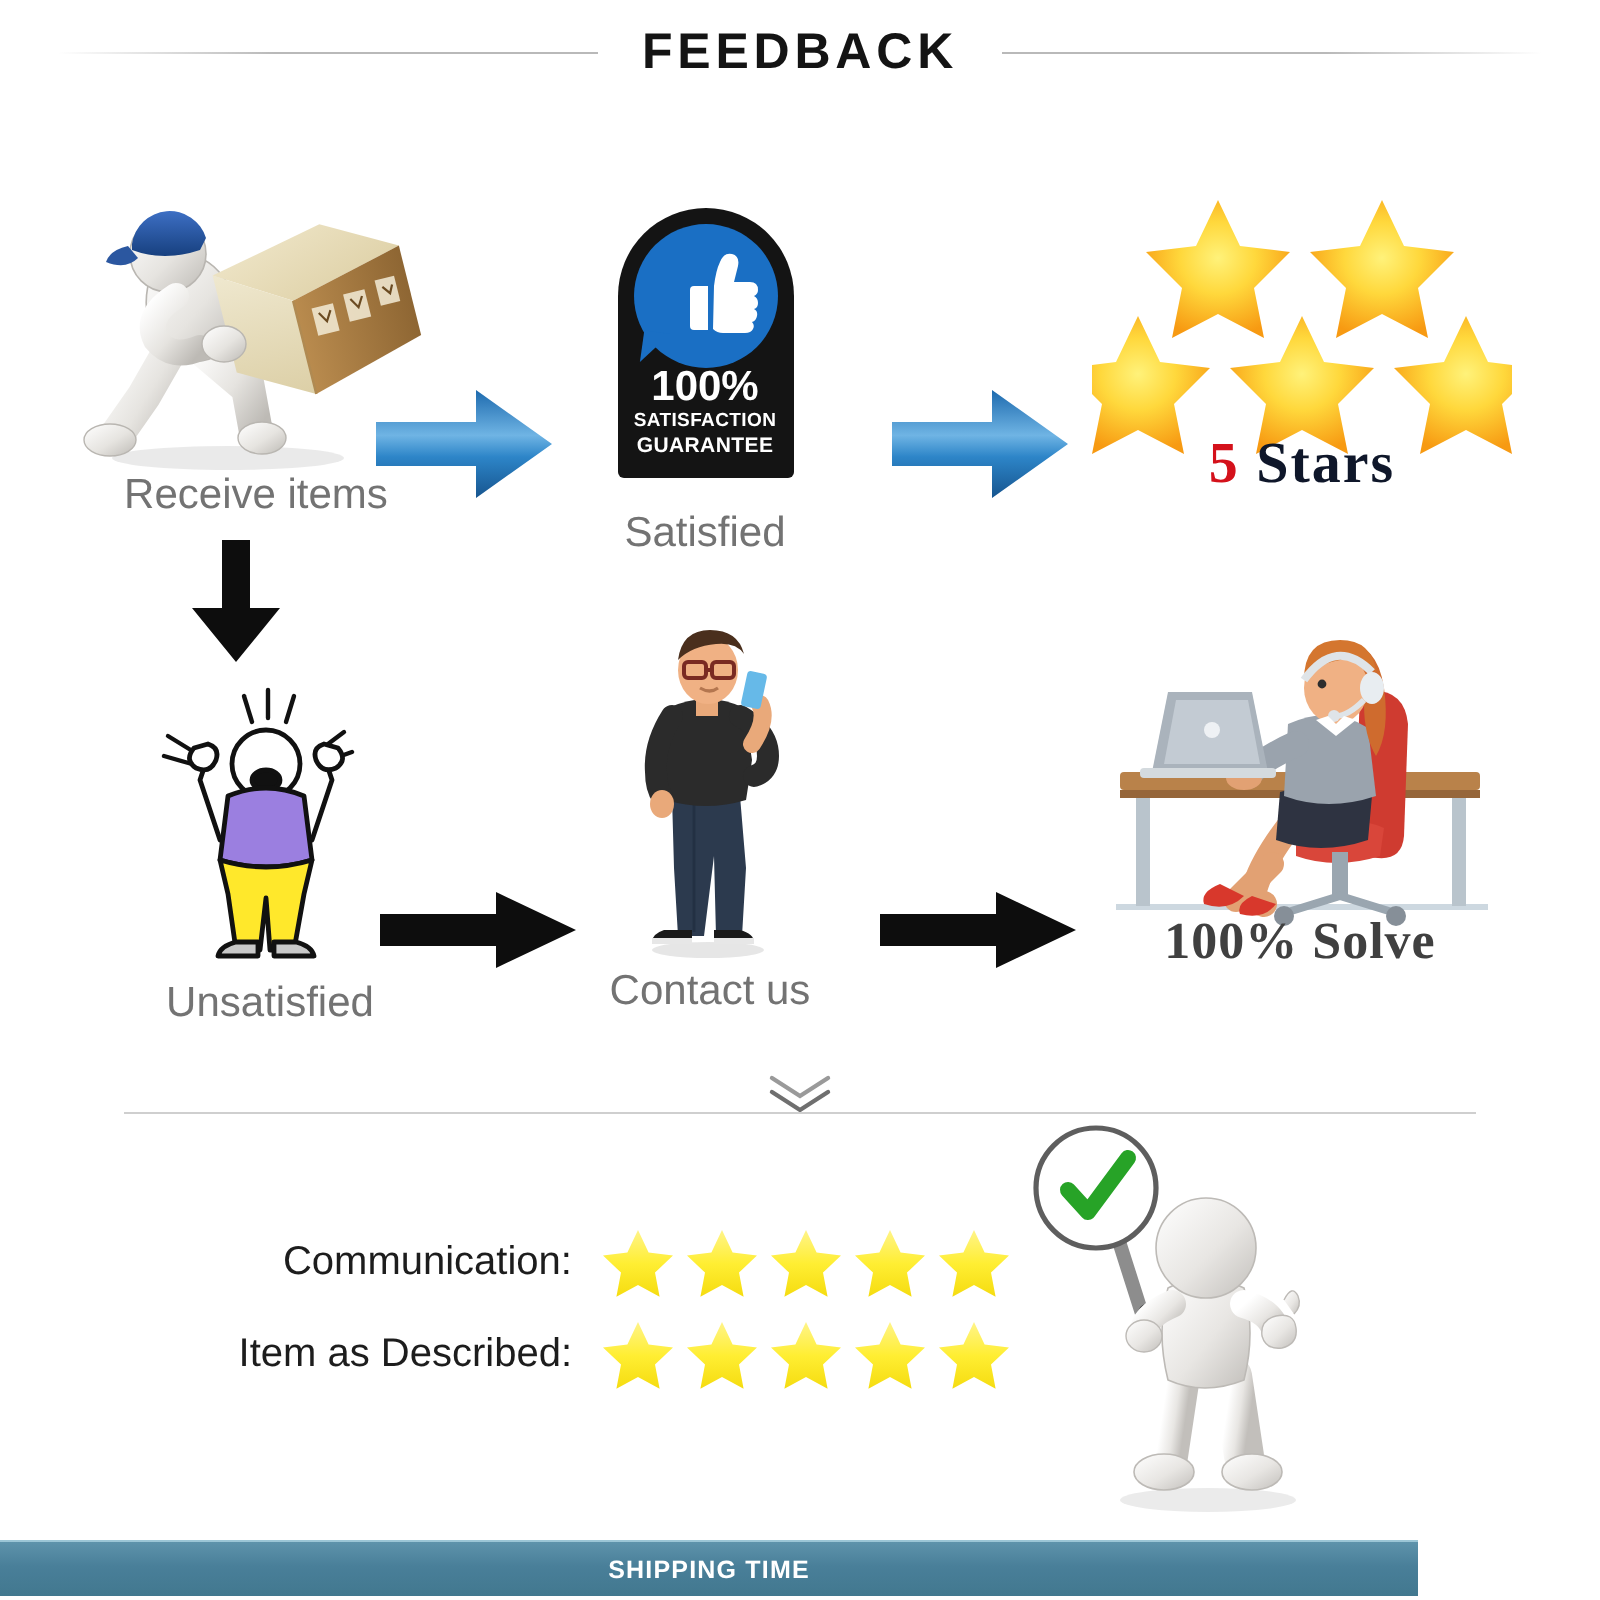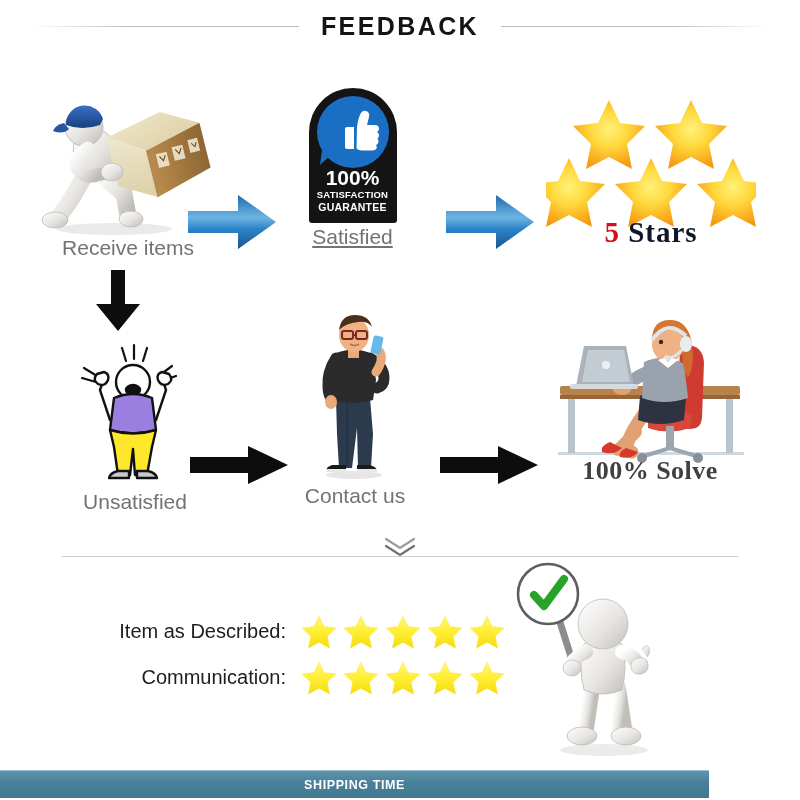--- a/index.html
+++ b/index.html
@@ -21,21 +21,21 @@
   .barrow{position:absolute;width:92px;height:62px;}
   .barrow svg{display:block;}
 
   
   .karrow{position:absolute;}
 
   
   .runner{position:relative;width:190px;height:150px;}
 
   
-  .badge{position:relative;width:88px;height:135px;margin:0 auto;}
+  .badge{position:relative;width:88px;height:135px;margin:16px auto;}
   .badge-body{position:absolute;left:0;top:0;width:88px;height:135px;background:#141414;border-radius:44px 44px 3px 3px;}
   .badge-bubble{position:absolute;left:8px;top:8px;width:72px;height:72px;border-radius:50%;background:#1a6fc4;}
   .badge-tail{position:absolute;left:12px;top:62px;width:0;height:0;border-left:13px solid #1a6fc4;border-bottom:16px solid transparent;transform:rotate(8deg);}
   .badge-thumb{position:absolute;left:22px;top:20px;width:48px;height:46px;}
   .badge-pct{position:absolute;left:0;top:78px;width:88px;text-align:center;color:#fff;font-size:21px;font-weight:bold;font-family:"Liberation Sans",sans-serif;}
   .badge-s1{position:absolute;left:0;top:101px;width:88px;text-align:center;color:#fff;font-size:9.5px;font-weight:bold;letter-spacing:.2px;}
   .badge-s2{position:absolute;left:0;top:113px;width:88px;text-align:center;color:#fff;font-size:10.5px;font-weight:bold;letter-spacing:.2px;}
 
   
   .stars5{position:relative;width:210px;height:160px;}
@@ -175,21 +175,21 @@
         <div class="badge-thumb">
           <svg width="48" height="46" viewBox="0 0 48 46">
             <path d="M16 19 h7 v22 h-7 a2 2 0 0 1 -2 -2 v-18 a2 2 0 0 1 2 -2 z" fill="#ffffff"></path>
             <path d="M26 19 q1 -8 3 -12 q2 -5 6 -4 q4 1 3 6 q-1 4 -2 8 h8 q4 0 4 4 q0 2 -2 3 q2 1 2 3.5 q0 2.5 -2 3 q2 1 1.5 3.5 q-.5 2.5 -2.5 3 q1.5 1.5 .5 3.5 q-1 2 -4 2 h-11 q-3 0 -5 -2 z" fill="#ffffff"></path>
           </svg>
         </div>
         <div class="badge-pct">100%</div>
         <div class="badge-s1">SATISFACTION</div>
         <div class="badge-s2">GUARANTEE</div>
       </div>
-      <div class="cap" style="margin-top:2px;text-decoration:underline;">Satisfied</div>
+      <div class="cap" style="margin-top:2px;">Satisfied</div>
     </div>
 
     <div class="barrow" style="left:444px;top:133px;">
       <svg width="92" height="62" viewBox="0 0 92 62">
         <defs>
           <linearGradient id="ag2" x1="0" y1="0" x2="0" y2="1">
             <stop offset="0%" stop-color="#1d6aae"></stop>
               <stop offset="42%" stop-color="#6fb4e4"></stop>
             <stop offset="62%" stop-color="#2d85c8"></stop>
               <stop offset="100%" stop-color="#17558f"></stop>
@@ -383,51 +383,51 @@
     <svg width="38" height="22" viewBox="0 0 38 22">
       <path d="M5 3 L19 12 L33 3" stroke="#9a9a9a" stroke-width="2.2" fill="none" stroke-linecap="round"></path>
       <path d="M5 10 L19 19 L33 10" stroke="#6f6f6f" stroke-width="2.2" fill="none" stroke-linecap="round"></path>
     </svg>
   </div>
   <div class="divider"></div>
 
   <div class="ratings">
 
     <div class="rrow">
+      <div class="rlabel">Communication:</div>
+      <div class="rstars">
+        <span class="rstar"><svg width="38" height="36" viewBox="0 0 38 36">
+              <path d="M19 2 l5.3 11.2 l12.2 1.6 l-9 8.5 l2.3 12.1 l-10.8 -5.9 l-10.8 5.9 l2.3 -12.1 l-9 -8.5 l12.2 -1.6 z" fill="url(#sg1)"></path>
+            </svg></span>
+        <span class="rstar"><svg width="38" height="36" viewBox="0 0 38 36">
+              <path d="M19 2 l5.3 11.2 l12.2 1.6 l-9 8.5 l2.3 12.1 l-10.8 -5.9 l-10.8 5.9 l2.3 -12.1 l-9 -8.5 l12.2 -1.6 z" fill="url(#sg1)"></path>
+            </svg></span>
+        <span class="rstar"><svg width="38" height="36" viewBox="0 0 38 36">
+              <path d="M19 2 l5.3 11.2 l12.2 1.6 l-9 8.5 l2.3 12.1 l-10.8 -5.9 l-10.8 5.9 l2.3 -12.1 l-9 -8.5 l12.2 -1.6 z" fill="url(#sg1)"></path>
+            </svg></span>
+        <span class="rstar"><svg width="38" height="36" viewBox="0 0 38 36">
+              <path d="M19 2 l5.3 11.2 l12.2 1.6 l-9 8.5 l2.3 12.1 l-10.8 -5.9 l-10.8 5.9 l2.3 -12.1 l-9 -8.5 l12.2 -1.6 z" fill="url(#sg1)"></path>
+            </svg></span>
+        <span class="rstar"><svg width="38" height="36" viewBox="0 0 38 36">
+              <path d="M19 2 l5.3 11.2 l12.2 1.6 l-9 8.5 l2.3 12.1 l-10.8 -5.9 l-10.8 5.9 l2.3 -12.1 l-9 -8.5 l12.2 -1.6 z" fill="url(#sg1)"></path>
+            </svg></span>
+      </div>
+    </div>
+
+    <div class="rrow">
       <div class="rlabel">Item as Described:</div>
       <div class="rstars">
         <span class="rstar"><svg width="38" height="36" viewBox="0 0 38 36">
               <defs>
                 <linearGradient id="sg1" x1="0" y1="0" x2="0" y2="1">
                   <stop offset="0%" stop-color="#fff48a"></stop>
                   <stop offset="50%" stop-color="#ffee33"></stop>
                   <stop offset="100%" stop-color="#f5dc10"></stop>
                 </linearGradient>
               </defs>
-              <path d="M19 2 l5.3 11.2 l12.2 1.6 l-9 8.5 l2.3 12.1 l-10.8 -5.9 l-10.8 5.9 l2.3 -12.1 l-9 -8.5 l12.2 -1.6 z" fill="url(#sg1)"></path>
-            </svg></span>
-        <span class="rstar"><svg width="38" height="36" viewBox="0 0 38 36">
-              <path d="M19 2 l5.3 11.2 l12.2 1.6 l-9 8.5 l2.3 12.1 l-10.8 -5.9 l-10.8 5.9 l2.3 -12.1 l-9 -8.5 l12.2 -1.6 z" fill="url(#sg1)"></path>
-            </svg></span>
-        <span class="rstar"><svg width="38" height="36" viewBox="0 0 38 36">
-              <path d="M19 2 l5.3 11.2 l12.2 1.6 l-9 8.5 l2.3 12.1 l-10.8 -5.9 l-10.8 5.9 l2.3 -12.1 l-9 -8.5 l12.2 -1.6 z" fill="url(#sg1)"></path>
-            </svg></span>
-        <span class="rstar"><svg width="38" height="36" viewBox="0 0 38 36">
-              <path d="M19 2 l5.3 11.2 l12.2 1.6 l-9 8.5 l2.3 12.1 l-10.8 -5.9 l-10.8 5.9 l2.3 -12.1 l-9 -8.5 l12.2 -1.6 z" fill="url(#sg1)"></path>
-            </svg></span>
-        <span class="rstar"><svg width="38" height="36" viewBox="0 0 38 36">
-              <path d="M19 2 l5.3 11.2 l12.2 1.6 l-9 8.5 l2.3 12.1 l-10.8 -5.9 l-10.8 5.9 l2.3 -12.1 l-9 -8.5 l12.2 -1.6 z" fill="url(#sg1)"></path>
-            </svg></span>
-      </div>
-    </div>
-
-    <div class="rrow">
-      <div class="rlabel">Communication:</div>
-      <div class="rstars">
-        <span class="rstar"><svg width="38" height="36" viewBox="0 0 38 36">
               <path d="M19 2 l5.3 11.2 l12.2 1.6 l-9 8.5 l2.3 12.1 l-10.8 -5.9 l-10.8 5.9 l2.3 -12.1 l-9 -8.5 l12.2 -1.6 z" fill="url(#sg1)"></path>
             </svg></span>
         <span class="rstar"><svg width="38" height="36" viewBox="0 0 38 36">
               <path d="M19 2 l5.3 11.2 l12.2 1.6 l-9 8.5 l2.3 12.1 l-10.8 -5.9 l-10.8 5.9 l2.3 -12.1 l-9 -8.5 l12.2 -1.6 z" fill="url(#sg1)"></path>
             </svg></span>
         <span class="rstar"><svg width="38" height="36" viewBox="0 0 38 36">
               <path d="M19 2 l5.3 11.2 l12.2 1.6 l-9 8.5 l2.3 12.1 l-10.8 -5.9 l-10.8 5.9 l2.3 -12.1 l-9 -8.5 l12.2 -1.6 z" fill="url(#sg1)"></path>
             </svg></span>
         <span class="rstar"><svg width="38" height="36" viewBox="0 0 38 36">
               <path d="M19 2 l5.3 11.2 l12.2 1.6 l-9 8.5 l2.3 12.1 l-10.8 -5.9 l-10.8 5.9 l2.3 -12.1 l-9 -8.5 l12.2 -1.6 z" fill="url(#sg1)"></path>

